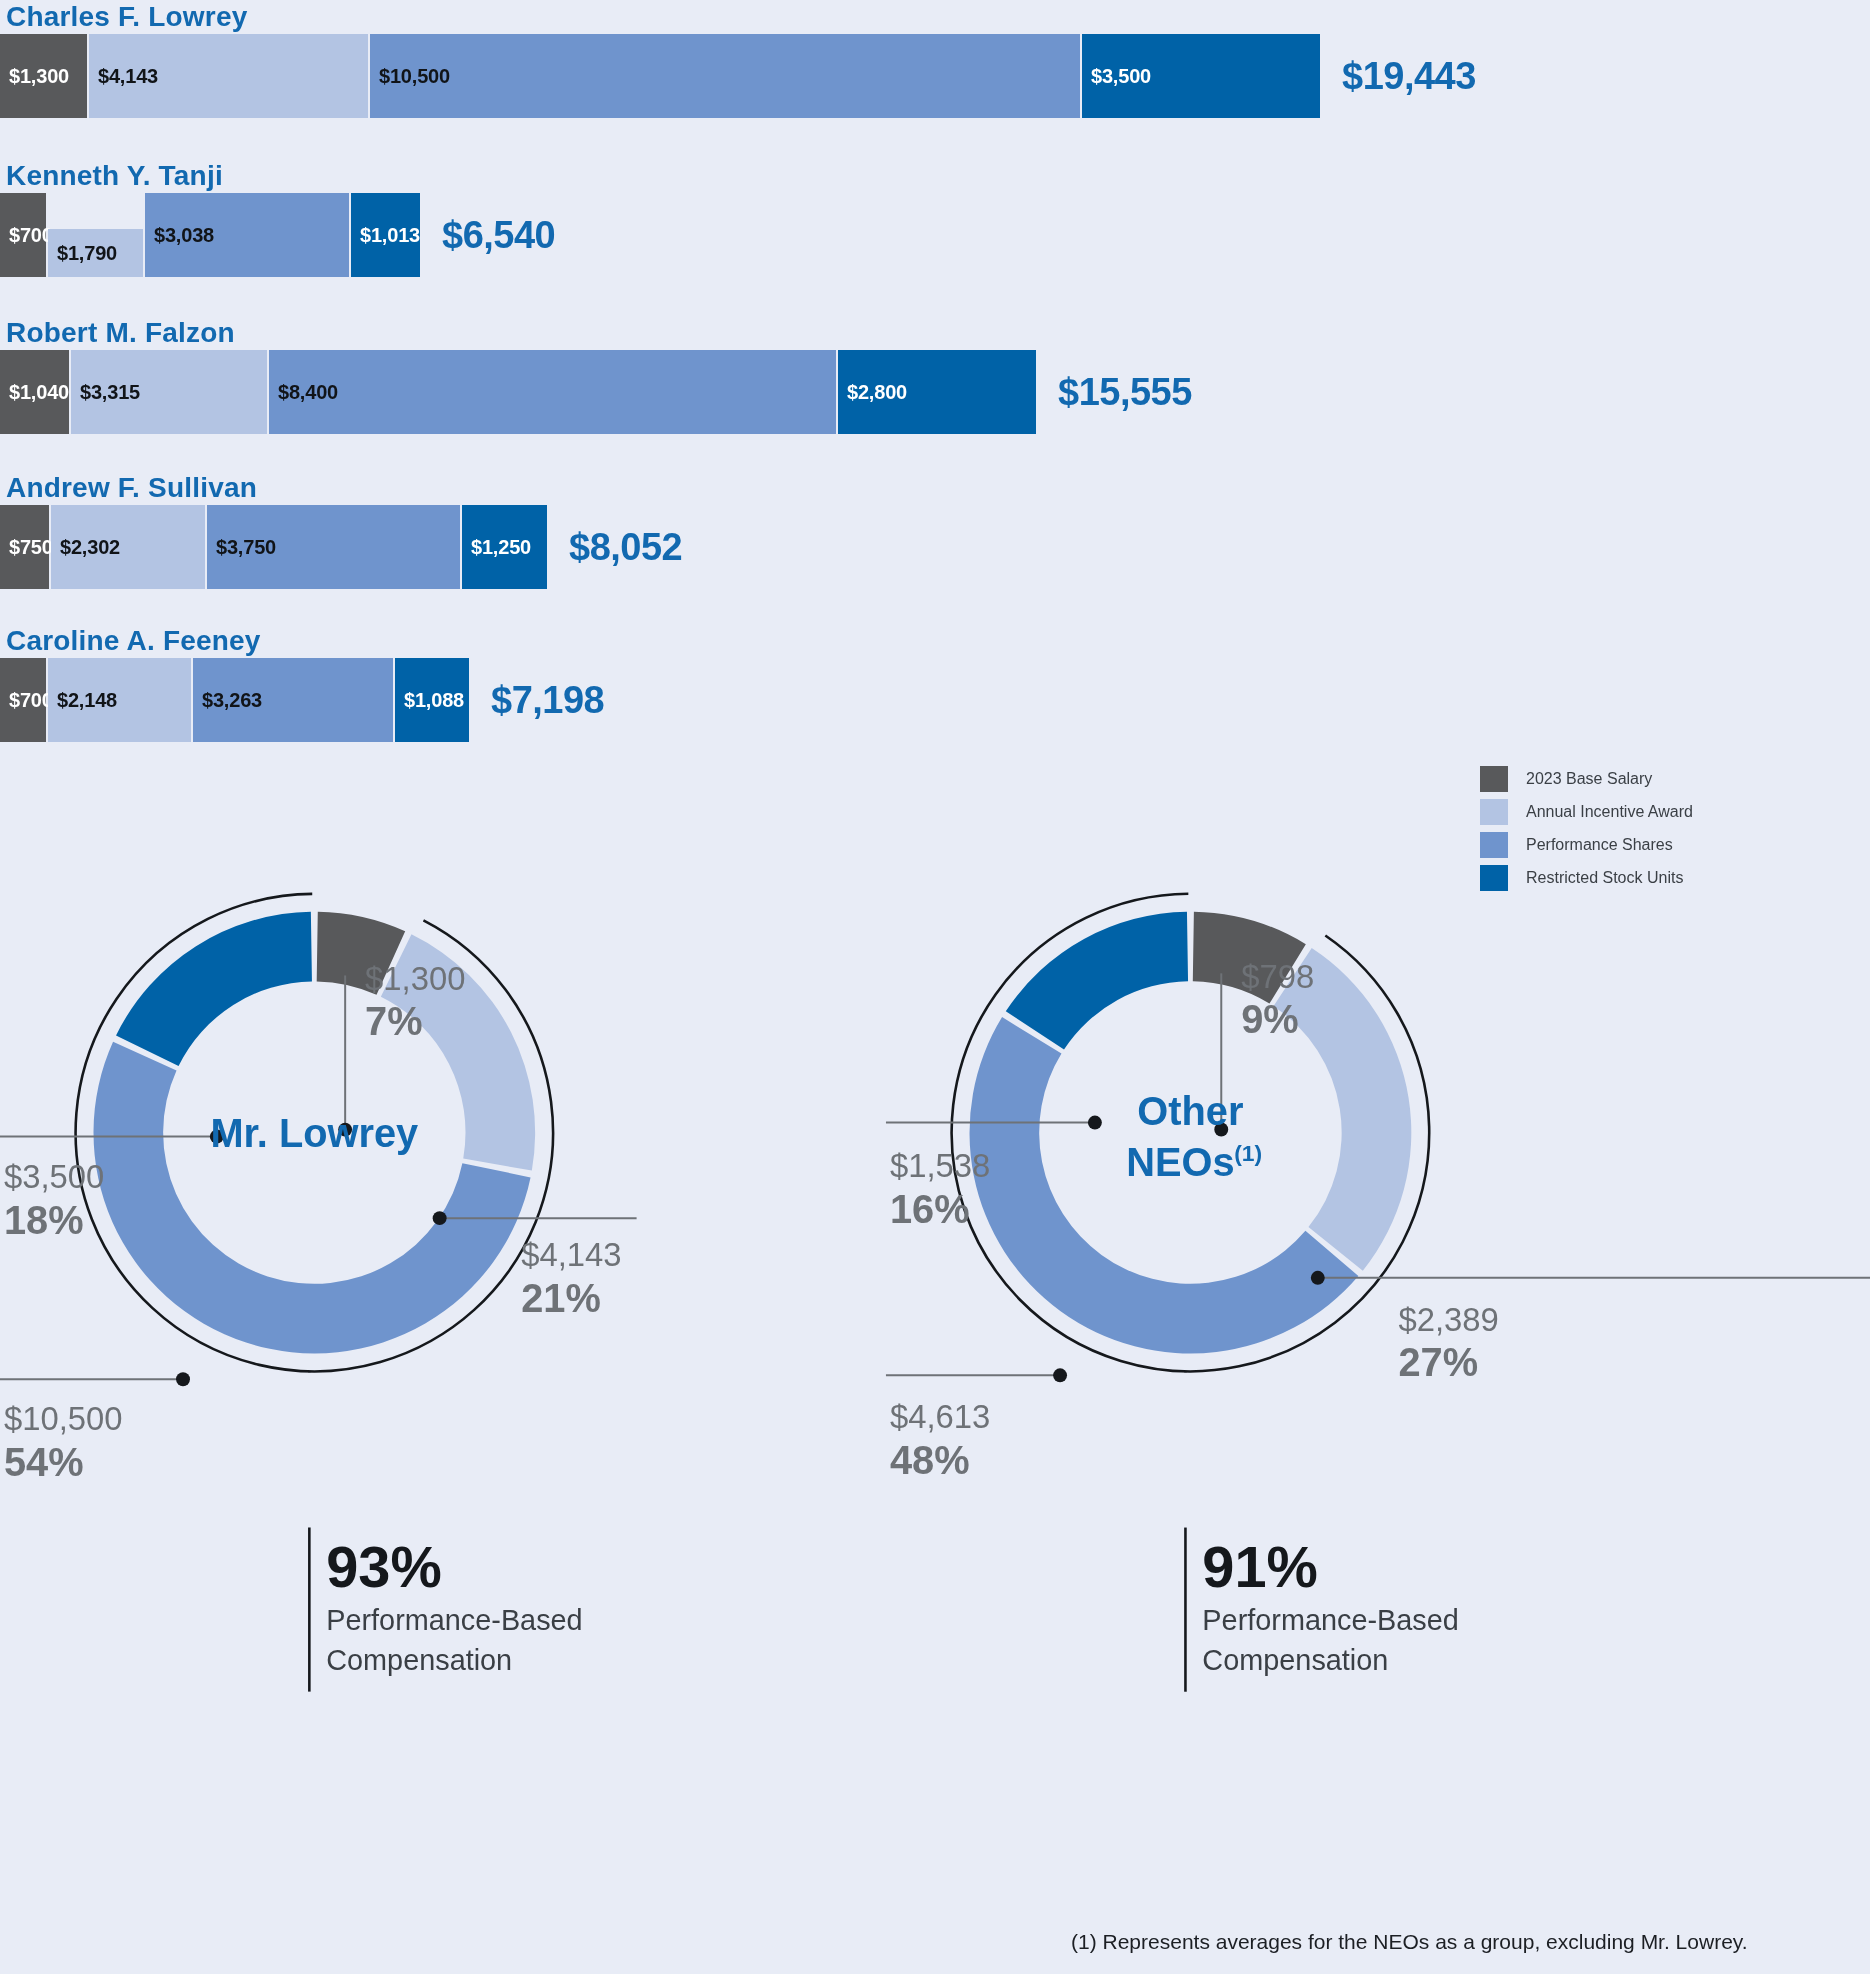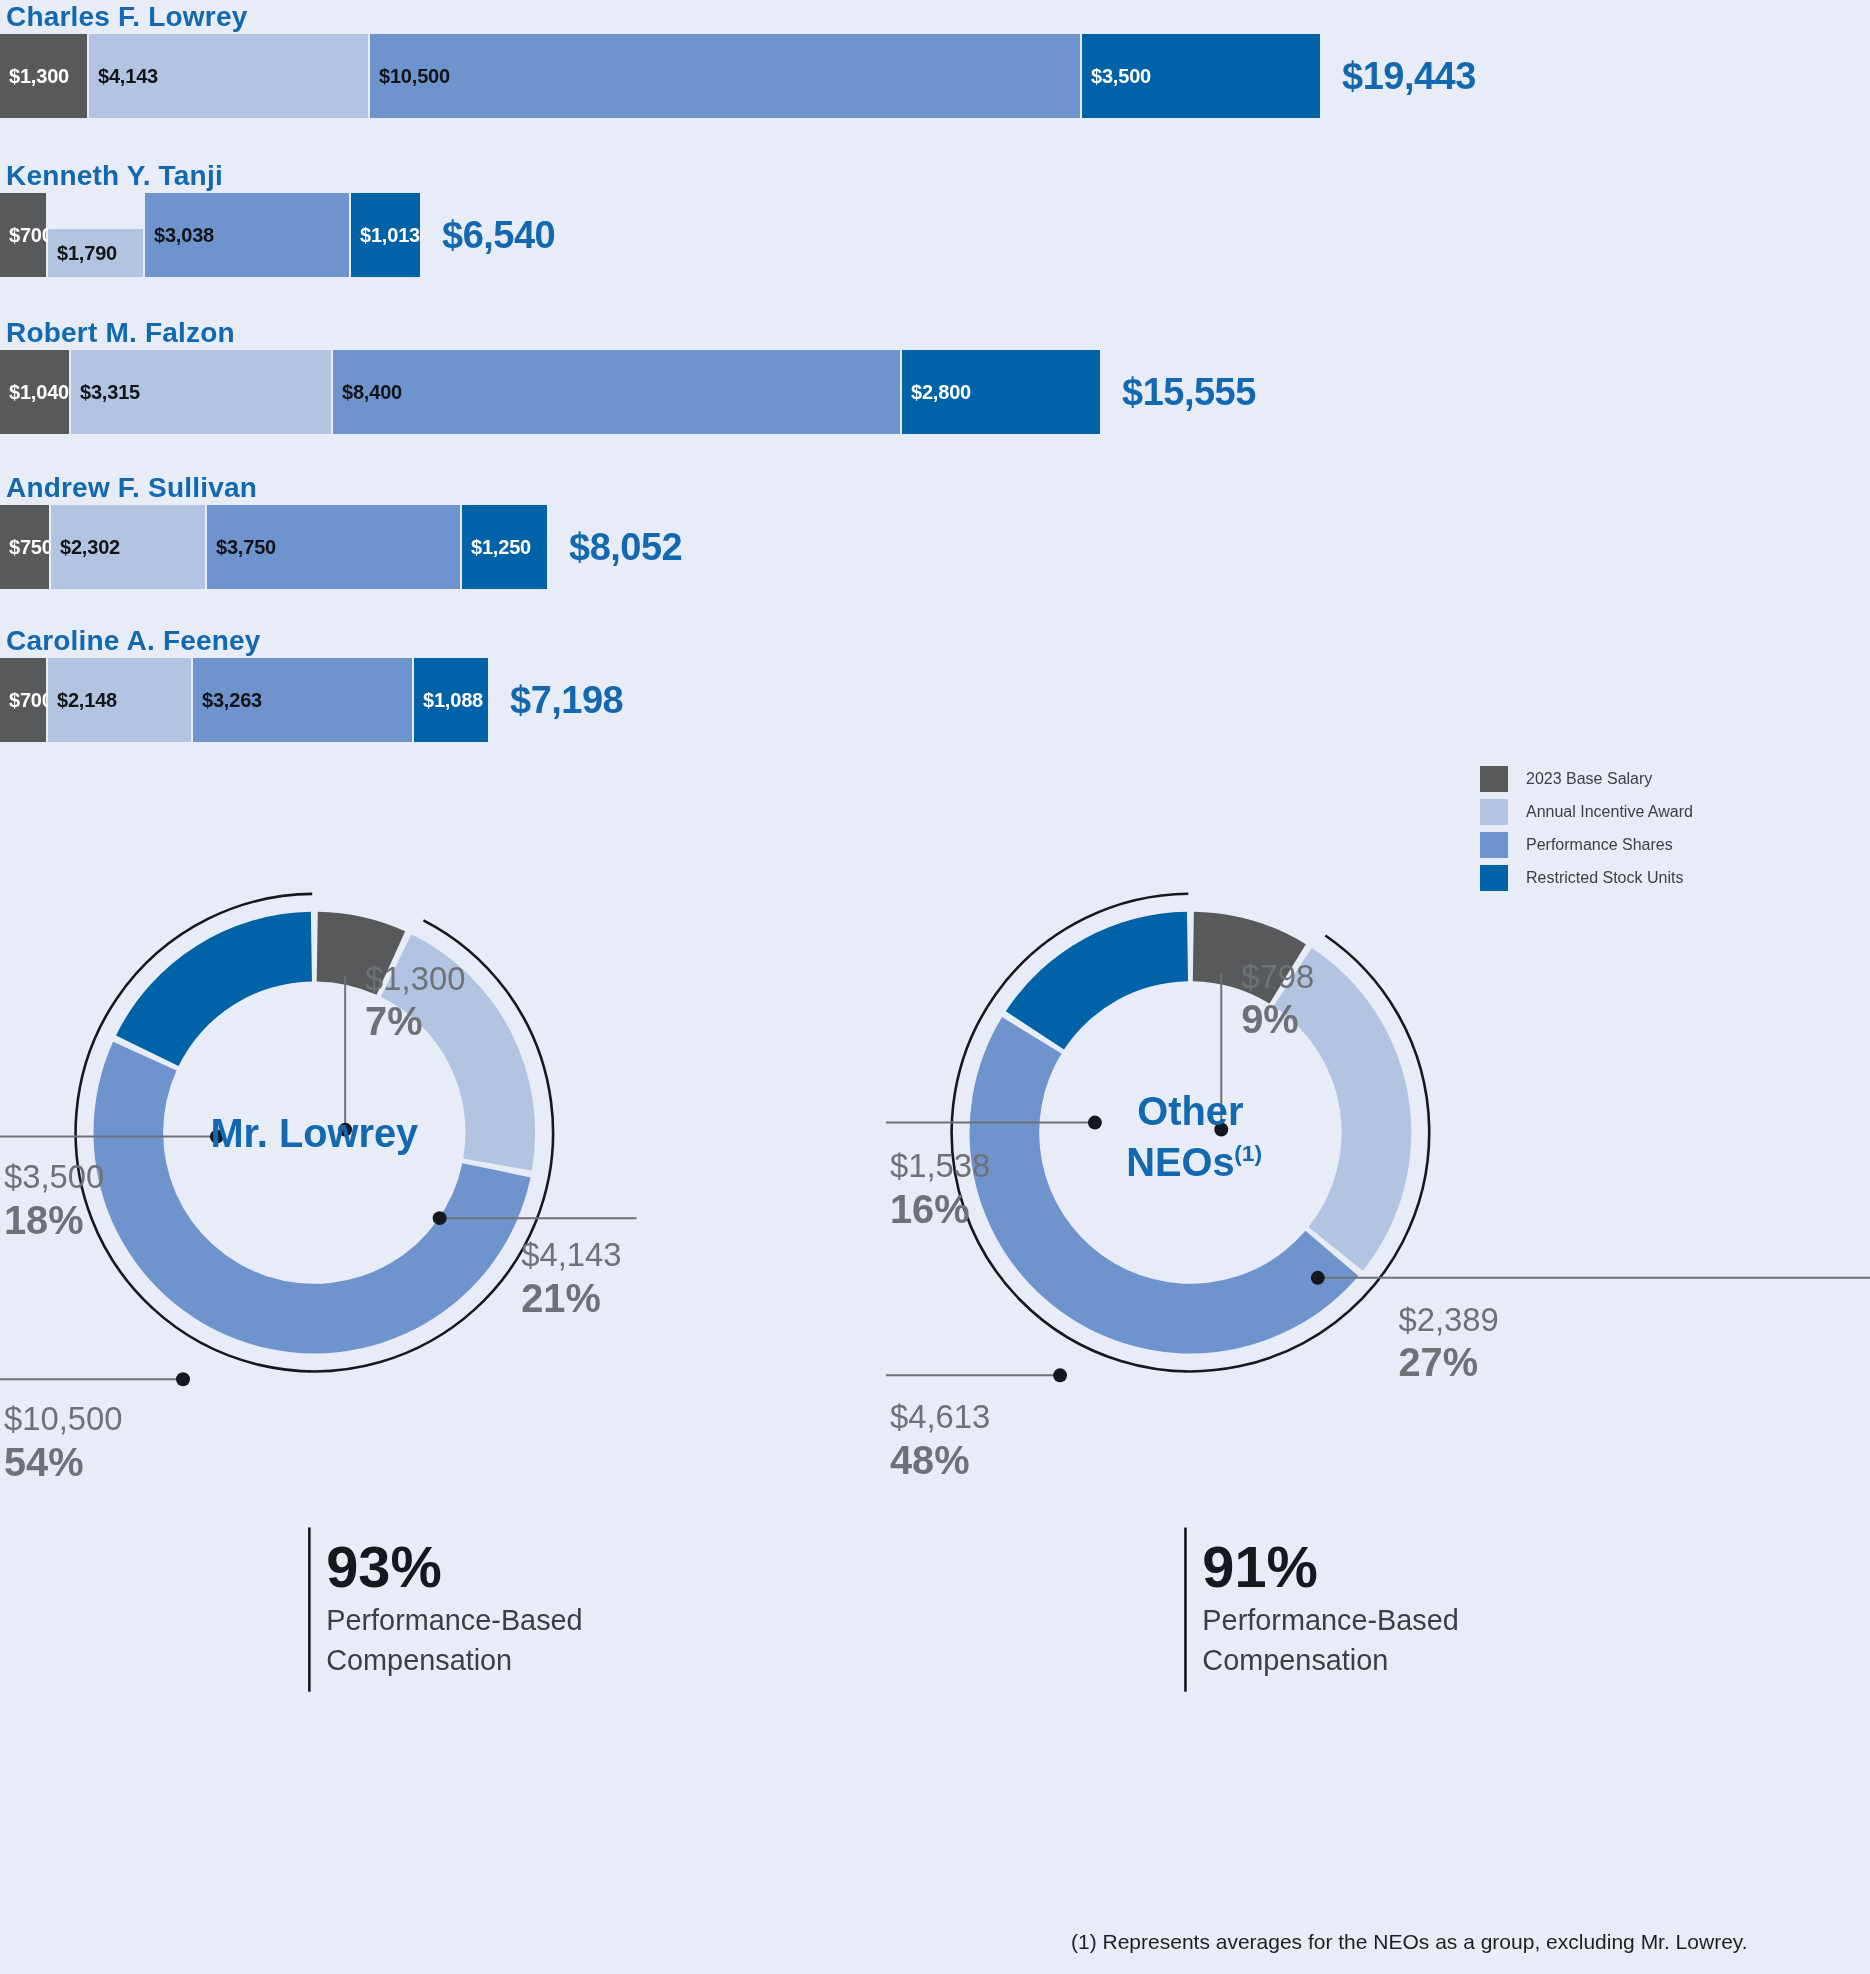--- a/index.html
+++ b/index.html
@@ -187,21 +187,21 @@
         </div>
         <div class="bar-total">$6,540</div>
       </div>
     </div>
     <div class="bar-row" style="top: 316px;">
       <div class="bar-name">Robert M. Falzon</div>
       <div class="bar-track">
         <div class="seg base" style="width: 71px;">
           <span class="seg-label">$1,040</span>
         </div>
-        <div class="seg annual" style="width: 262px;">
+        <div class="seg annual" style="width: 198px;">
           <span class="seg-label">$3,315</span>
         </div>
         <div class="seg perf" style="width: 569px;">
           <span class="seg-label">$8,400</span>
         </div>
         <div class="seg rsu" style="width: 198px;">
           <span class="seg-label">$2,800</span>
         </div>
         <div class="bar-total">$15,555</div>
       </div>
@@ -226,21 +226,21 @@
     </div>
     <div class="bar-row" style="top: 624px;">
       <div class="bar-name">Caroline A. Feeney</div>
       <div class="bar-track">
         <div class="seg base" style="width: 48px;">
           <span class="seg-label">$700</span>
         </div>
         <div class="seg annual" style="width: 145px;">
           <span class="seg-label">$2,148</span>
         </div>
-        <div class="seg perf" style="width: 221px;">
+        <div class="seg perf" style="width: 202px;">
           <span class="seg-label">$3,263</span>
         </div>
         <div class="seg rsu" style="width: 74px;">
           <span class="seg-label">$1,088</span>
         </div>
         <div class="bar-total">$7,198</div>
       </div>
     </div>
   </div>
 

